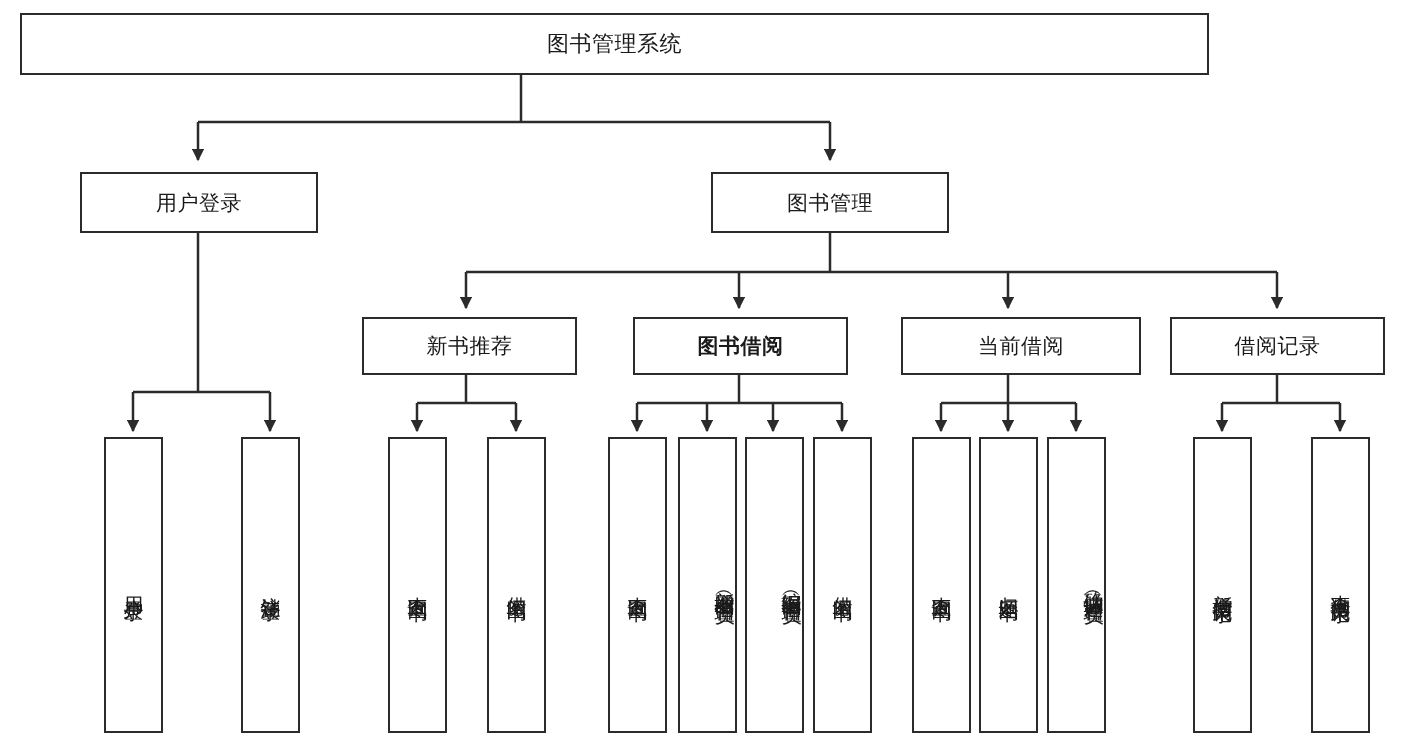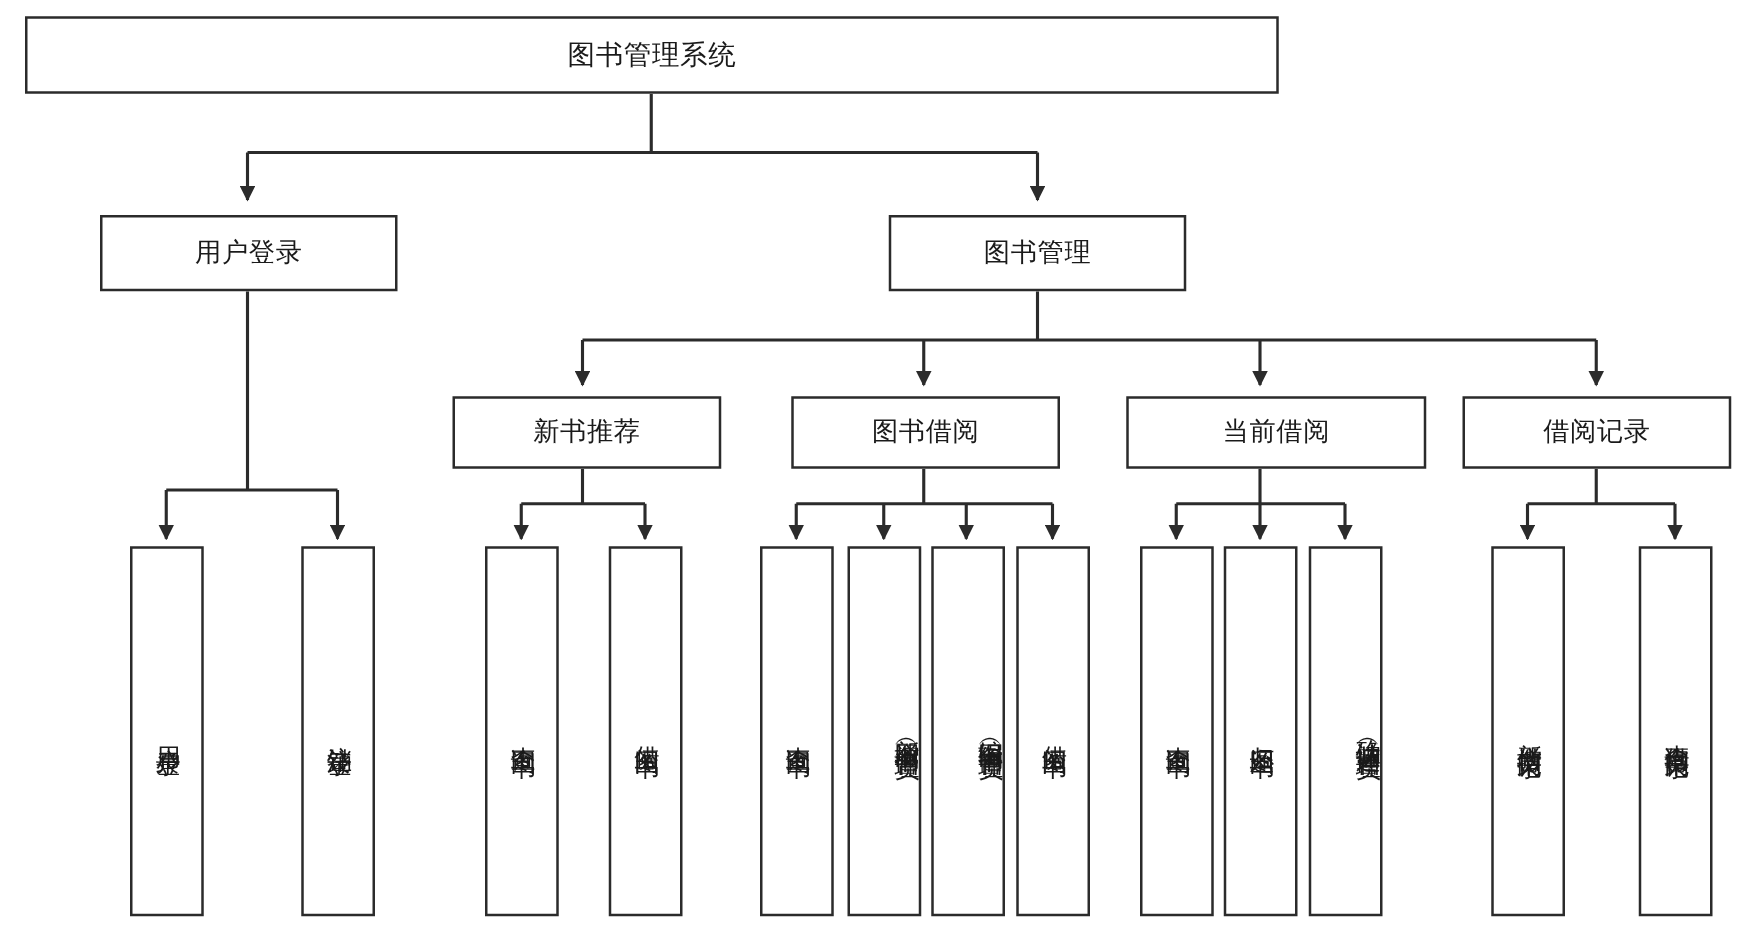--- a/index.html
+++ b/index.html
@@ -117,37 +117,37 @@
       <path d="M 1008 403 L 1008 431" marker-end="url(#arrow)"></path>
       <path d="M 1076 403 L 1076 431" marker-end="url(#arrow)"></path>
 
       <path d="M 1277 375 L 1277 403"></path>
       <path d="M 1222 403 L 1340 403"></path>
       <path d="M 1222 403 L 1222 431" marker-end="url(#arrow)"></path>
       <path d="M 1340 403 L 1340 431" marker-end="url(#arrow)"></path>
     </g>
   </svg>
 
-  <div class="node node-h node-root" style="left:20px; top:13px; width:1003px; height:62px;">
+  <div class="node node-h node-root" style="left:20px; top:13px; width:1189px; height:62px;">
     <span>图书管理系统</span>
   </div>
 
   <div class="node node-h" style="left:80px; top:172px; width:238px; height:61px;">
     <span>用户登录</span>
   </div>
 
   <div class="node node-h" style="left:711px; top:172px; width:238px; height:61px;">
     <span>图书管理</span>
   </div>
 
   <div class="node node-h" style="left:362px; top:317px; width:215px; height:58px;">
     <span>新书推荐</span>
   </div>
 
-  <div class="node node-h" style="left:633px; top:317px; width:215px; height:58px;">
+  <div class="node node-h" style="left:633px; top:317px; width:215px; height:58px;font-weight:bold;">
     <span>图书借阅</span>
   </div>
 
   <div class="node node-h" style="left:901px; top:317px; width:240px; height:58px;">
     <span>当前借阅</span>
   </div>
 
   <div class="node node-h" style="left:1170px; top:317px; width:215px; height:58px;">
     <span>借阅记录</span>
   </div>

